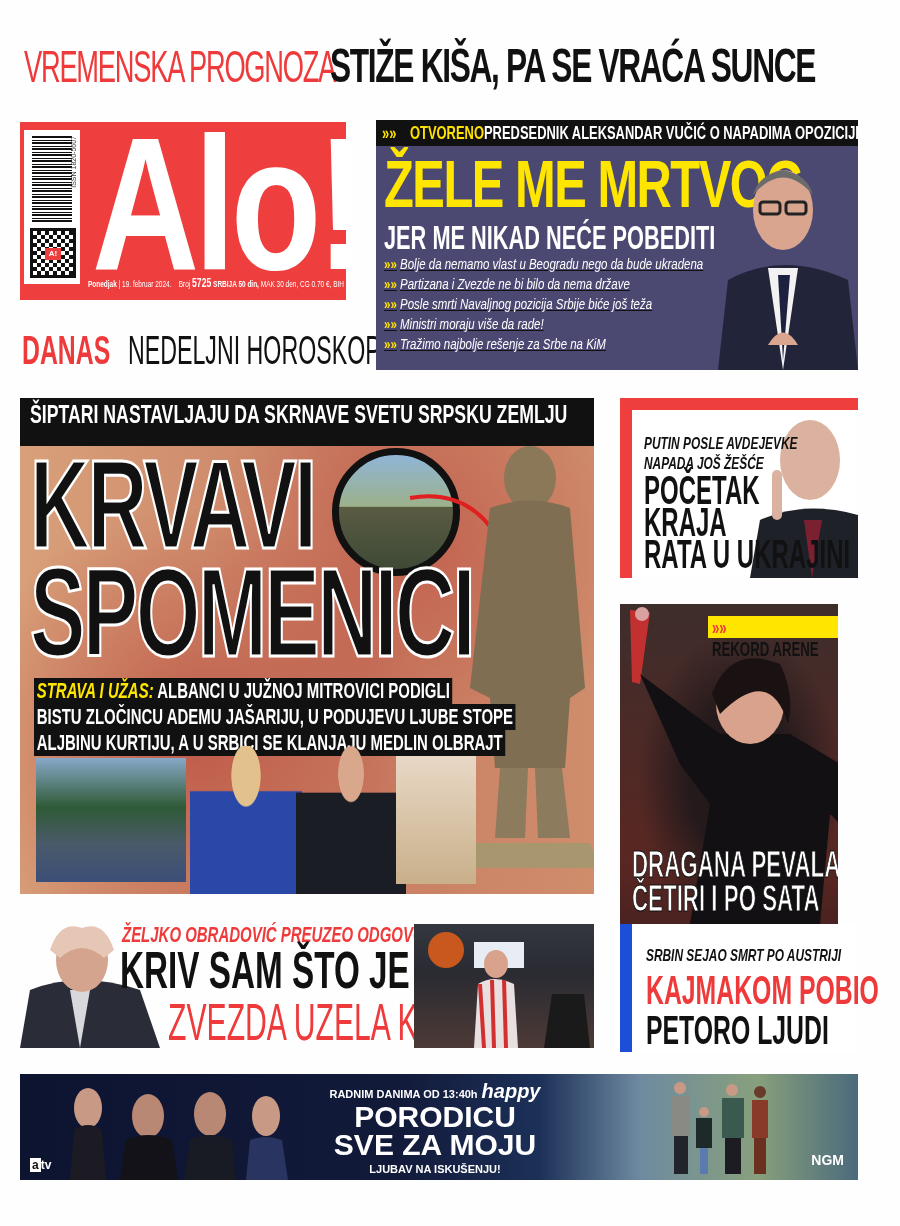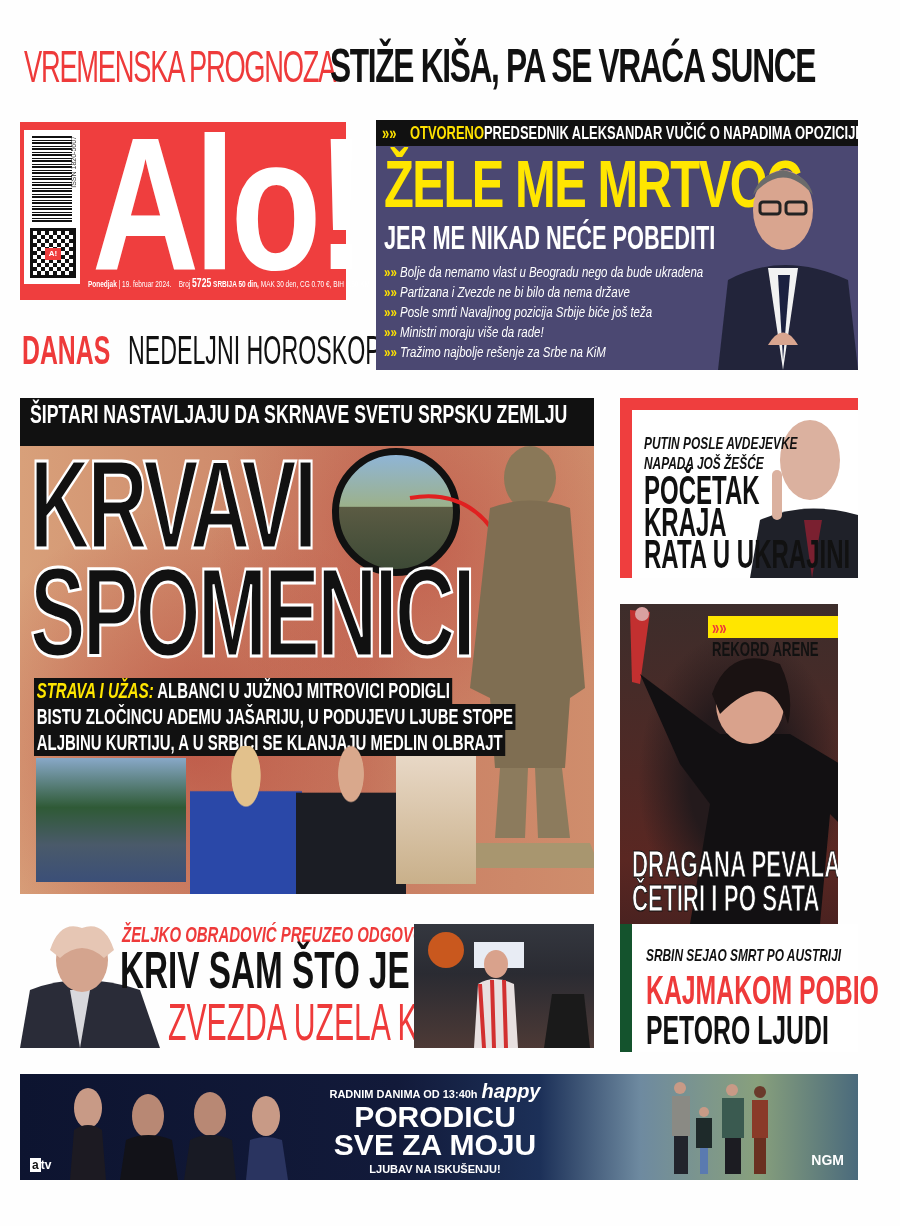--- a/index.html
+++ b/index.html
@@ -33,21 +33,21 @@
 
   
   #interview { left: 376px; top: 120px; width: 482px; height: 250px; background: #4b4872; overflow: hidden; }
   #interview .kick { position: absolute; left: 0; top: 0; width: 482px; height: 26px; background: #111; }
   #interview .kick span { position: absolute; top: 2px; font-size: 19px; font-weight: 700; transform: scaleX(0.68); transform-origin: left center; white-space: nowrap; }
   #interview .kick .arr { left: 6px; color: #ffe200; }
   #interview .kick .lbl { left: 34px; color: #ffe200; }
   #interview .kick .txt { left: 108px; color: #fff; }
   #interview .h1 { position: absolute; left: 8px; top: 26px; color: #ffe600; font-weight: 900; font-size: 66px; letter-spacing: -2px; transform: scaleX(0.74); transform-origin: left top; white-space: nowrap; }
   #interview .h2 { position: absolute; left: 8px; top: 98px; color: #fff; font-weight: 900; font-size: 34px; transform: scaleX(0.64); transform-origin: left top; white-space: nowrap; }
-  #interview ul { position: absolute; left: 8px; top: 142px; list-style: none; }
+  #interview ul { position: absolute; left: 8px; top: 134px; list-style: none; text-decoration: underline; }
   #interview li { font-size: 14px; font-style: italic; color: #fff; height: 20px; line-height: 20px; transform: scaleX(0.82); transform-origin: left center; white-space: nowrap; }
   #interview li .bul { color: #ffe200; font-weight: 700; margin-right: 4px; font-style: normal; }
   #portrait-vucic { position: absolute; right: 0; top: 30px; width: 150px; height: 220px; }
 
   
   #main-story { left: 20px; top: 398px; width: 574px; height: 496px; background: #d7956f; overflow: hidden;
     background-image: radial-gradient(circle at 70% 30%, rgba(180,40,40,.35), transparent 40%), radial-gradient(circle at 30% 70%, rgba(170,30,30,.45), transparent 45%), linear-gradient(90deg,#d8a07a,#c97e63 60%,#cf8d6c); }
   #main-story .kick { position: absolute; left: 0; top: 0; width: 574px; height: 48px; background: #111; }
   #main-story .kick span { position: absolute; left: 10px; top: 1px; color: #fff; font-size: 26px; font-weight: 700; transform: scaleX(0.68); transform-origin: left center; white-space: nowrap; }
   .bigblack { position: absolute; color: #111; font-weight: 900; font-size: 126px; letter-spacing: -4px; transform: scaleX(0.66); transform-origin: left top; -webkit-text-stroke: 3px #fff; white-space: nowrap; line-height: 1; }
@@ -68,21 +68,21 @@
 
   
   #dragana-box { left: 620px; top: 604px; width: 218px; height: 320px; background: #3a2623; overflow: hidden;
     background-image: radial-gradient(ellipse at 55% 55%, #241a1c 0 30%, transparent 60%), linear-gradient(180deg,#3d2d2b,#5a2722 80%,#4a2220); }
   #dragana-box .badge { position: absolute; left: 88px; top: 12px; background: #ffe600; height: 22px; padding: 0 4px; }
   #dragana-box .badge span { font-size: 20px; font-weight: 900; color: #111; display: inline-block; transform: scaleX(0.66); transform-origin: left center; white-space: nowrap; line-height: 22px; }
   #dragana-box .badge .arr { color: #ee3a3a; }
   #dragana-box .h { position: absolute; left: 12px; top: 244px; color: #fff; font-size: 36px; font-weight: 900; line-height: 34px; transform: scaleX(0.62); transform-origin: left top; white-space: nowrap; -webkit-text-stroke: 1px #111; }
 
   
-  #kajmak-box { left: 620px; top: 924px; width: 238px; height: 128px; border-left: 12px solid #14532d; background: #fff; }
+  #kajmak-box { left: 620px; top: 924px; width: 238px; height: 128px; border-left: 12px solid #1d4ed8; background: #fff; }
   #kajmak-box .kick { position: absolute; left: 14px; top: 22px; font-size: 17px; font-weight: 700; font-style: italic; transform: scaleX(0.7); transform-origin: left top; white-space: nowrap; }
   #kajmak-box .h1 { position: absolute; left: 14px; top: 44px; color: #ee3a3a; font-size: 40px; font-weight: 900; transform: scaleX(0.62); transform-origin: left top; white-space: nowrap; }
   #kajmak-box .h2 { position: absolute; left: 14px; top: 84px; color: #111; font-size: 40px; font-weight: 900; transform: scaleX(0.62); transform-origin: left top; white-space: nowrap; }
 
   
   #obradovic { left: 20px; top: 920px; width: 574px; height: 130px; }
   #obradovic .kick { position: absolute; left: 102px; top: 2px; color: #ee3a3a; font-size: 22px; font-weight: 700; font-style: italic; transform: scaleX(0.68); transform-origin: left top; white-space: nowrap; }
   #obradovic .h1 { position: absolute; left: 100px; top: 24px; color: #111; font-size: 52px; font-weight: 900; transform: scaleX(0.64); transform-origin: left top; white-space: nowrap; line-height: 1; }
   #obradovic .h2 { position: absolute; left: 148px; top: 76px; color: #ee3a3a; font-size: 52px; font-weight: 400; transform: scaleX(0.58); transform-origin: left top; white-space: nowrap; line-height: 1; }
   #obradovic-photo { position: absolute; left: 0; top: 0; width: 145px; height: 128px; }

